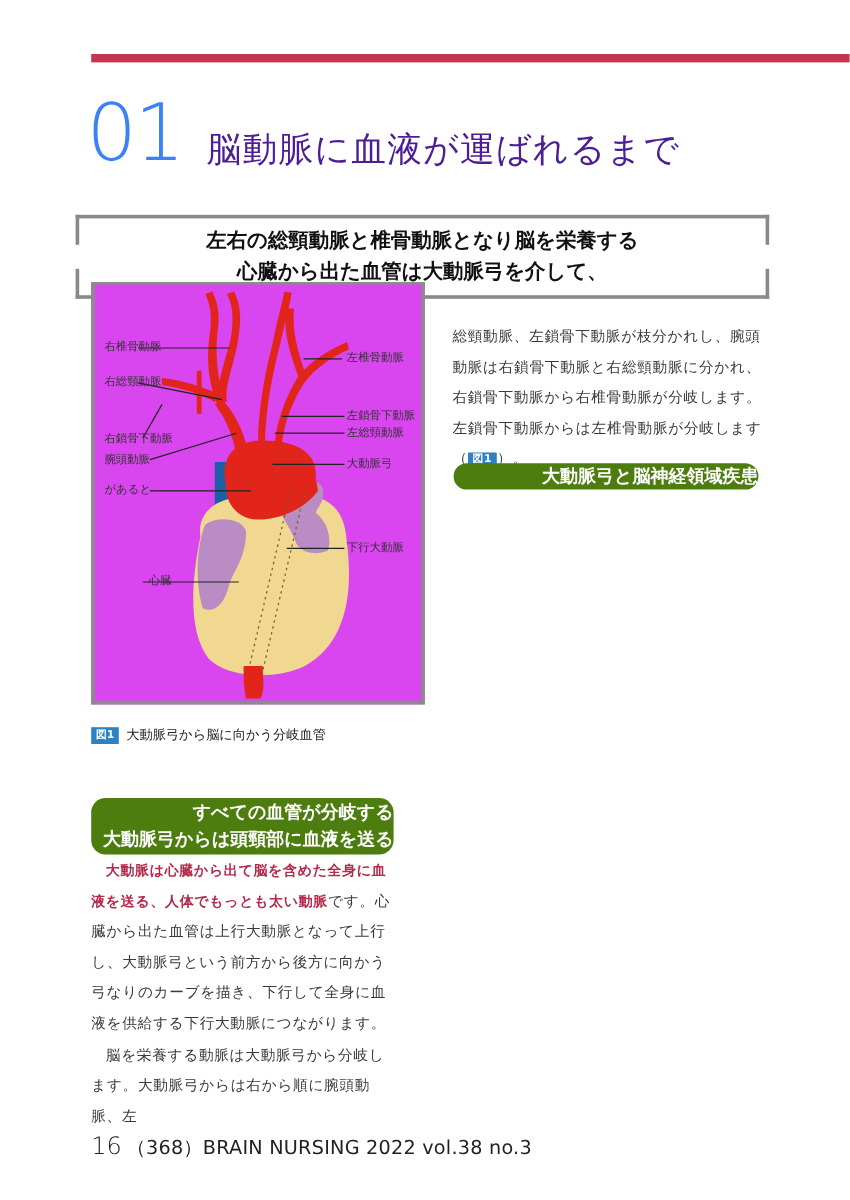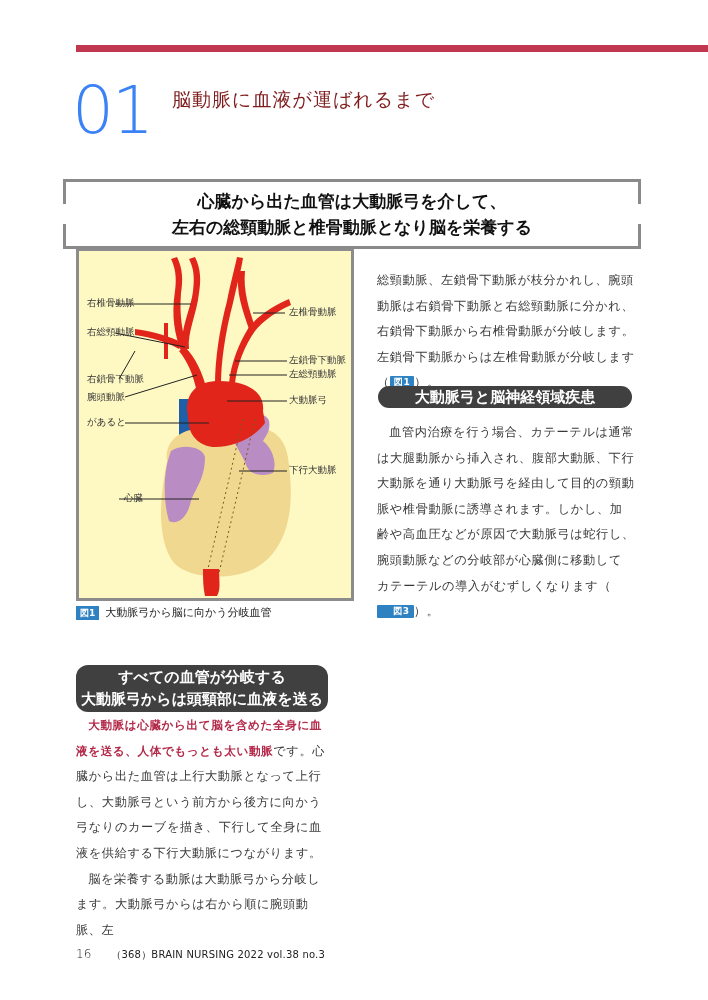--- a/index.html
+++ b/index.html
@@ -1,77 +1,77 @@
 <!DOCTYPE html>
 <html><head>
 <meta charset="utf-8">
 <style>
   html, body { margin: 0; padding: 0; background: #ffffff; }
   body { width: 708px; height: 1000px; position: relative; overflow: hidden;
          font-family: "DejaVu Sans", sans-serif; color: #2a2a2a; }
   .top-rule { position: absolute; left: 76px; top: 45px; width: 632px; height: 7px; background: #c0374f; }
   .chapter-num { position: absolute; left: 72px; top: 78px; font-family: "DejaVu Sans", sans-serif;
                  font-weight: 200; font-size: 66px; line-height: 66px; color: #3b82f6; letter-spacing: -2px; }
-  .chapter-title { position: absolute; left: 172px; top: 79px; font-size: 19px; line-height: 40px;
-                   color: #7f1d1d; letter-spacing: 1px; }
+  .chapter-title { position: absolute; left: 172px; top: 104px; font-size: 29px; line-height: 40px;
+                   color: #4c1d95; letter-spacing: 1px; }
 
   .lead-box { position: absolute; left: 63px; top: 179px; width: 578px; height: 70px; }
   .lead-box .b-top { position: absolute; left: 0; top: 0; width: 100%; height: 3px; background: #8a8a8a; }
   .lead-box .b-bot { position: absolute; left: 0; bottom: 0; width: 100%; height: 3px; background: #8a8a8a; }
   .lead-box .s { position: absolute; width: 3px; height: 25px; background: #8a8a8a; }
   .lead-box .s.tl { left: 0; top: 0; } .lead-box .s.tr { right: 0; top: 0; }
   .lead-box .s.bl { left: 0; bottom: 0; } .lead-box .s.br { right: 0; bottom: 0; }
   .lead-text { position: absolute; left: 0; right: 0; top: 9px; text-align: center;
                font-size: 17px; line-height: 26px; color: #111; font-weight: bold; }
 
-  .figure { position: absolute; left: 76px; top: 249px; width: 272px; height: 347px;
-            border: 3px solid #8c8c8c; border-top-width: 2px; background: #fef9c3; }
+  .figure { position: absolute; left: 76px; top: 235px; width: 272px; height: 347px;
+            border: 3px solid #8c8c8c; border-top-width: 2px; background: #d946ef; }
   .figure svg { position: absolute; left: 0; top: 0; }
   .fig-label { position: absolute; font-size: 9.5px; color: #333; white-space: nowrap; }
   .caption { position: absolute; left: 76px; top: 605px; font-size: 11px; color: #222; display: flex; align-items: center; }
   .fig-badge { display: inline-block; background: #2f82c2; color: #fff; font-size: 9px; font-weight: bold;
                padding: 1px 4px; margin-right: 6px; line-height: 12px; }
   .inline-badge { display: inline-block; background: #2f82c2; color: #fff; font-size: 9px; font-weight: bold;
                   padding: 0 4px; line-height: 13px; border-radius: 1px; vertical-align: 1px; font-family: "DejaVu Sans", sans-serif; }
 
-  .pill { position: absolute; background: #404040; color: #fff; font-weight: bold; text-align: center;
+  .pill { position: absolute; background: #4d7c0f; color: #fff; font-weight: bold; text-align: right;
           border-radius: 12px; }
   .pill-left { left: 76px; top: 665px; width: 252px; height: 46px; font-size: 15px; line-height: 22px; padding-top: 1px; }
   .pill-right { left: 378px; top: 386px; width: 254px; height: 22px; font-size: 15px; line-height: 22px; border-radius: 11px; }
 
   .col { position: absolute; font-family: "DejaVu Serif", serif; font-size: 12.2px; line-height: 25.6px;
          color: #3a3a3a; letter-spacing: 0.6px; }
   .col p { margin: 0; }
   .col-left { left: 76px; top: 713px; width: 256px; }
   .col-right-top { left: 377px; top: 257px; width: 258px; margin-top: 11px; }
   .col-right { left: 377px; top: 420px; width: 258px; }
   .indent { text-indent: 1em; }
   .hl { color: #b42a4a; font-family: "DejaVu Sans", sans-serif; font-weight: bold; font-size: 11.6px; }
 
   .footer { position: absolute; left: 76px; top: 943px; font-family: "DejaVu Sans", sans-serif; color: #222; }
-  .footer .pg { font-size: 12px; font-weight: 300; }
-  .footer .meta { font-size: 10px; margin-left: 20px; letter-spacing: 0.2px; }
+  .footer .pg { font-size: 20px; font-weight: 300; }
+  .footer .meta { font-size: 16px; margin-left: 4px; letter-spacing: 0.2px; }
 </style>
 </head>
 <body>
 
 <div class="top-rule"></div>
 <div class="chapter-num">01</div>
 <div class="chapter-title">脳動脈に血液が運ばれるまで</div>
 
 <div class="lead-box">
   <div class="b-top"></div>
     <div class="b-bot"></div>
   <div class="s tl"></div>
     <div class="s tr"></div>
     <div class="s bl"></div>
     <div class="s br"></div>
   <div class="lead-text">
+    <div>左右の総頸動脈と椎骨動脈となり脳を栄養する</div>
     <div>心臓から出た血管は大動脈弓を介して、</div>
-    <div>左右の総頸動脈と椎骨動脈となり脳を栄養する</div>
   </div>
 </div>
 
 <div class="figure">
   <svg width="272" height="347" viewBox="0 0 272 347">
 
     <path d="M100 148 L112 148 L112 210 L100 210 Z" fill="#1f5fa8"></path>
 
     <path d="M88 210 C84 180 120 172 150 178 C180 172 208 175 210 215 C216 260 208 300 175 318 C150 330 110 328 95 312 C78 290 80 250 88 210 Z" fill="#f1d890"></path>
 
@@ -138,18 +138,17 @@
   <p class="indent">脳を栄養する動脈は大動脈弓から分岐します。大動脈弓からは右から順に腕頭動脈、左</p>
 </div>
 
 <div class="col col-right-top">
   <p><span>総頸動脈、左鎖骨下動脈が枝分かれし、腕頭動脈は右鎖骨下動脈と右総頸動脈に分かれ、右鎖骨下動脈から右椎骨動脈が分岐します。左鎖骨下動脈からは左椎骨動脈が分岐します（</span><span class="inline-badge">図1</span><span>）。</span></p>
 </div>
 
 <div class="pill pill-right">大動脈弓と脳神経領域疾患</div>
 
 <div class="col col-right">
-  <p class="indent"><span>血管内治療を行う場合、カテーテルは通常は大腿動脈から挿入され、腹部大動脈、下行大動脈を通り大動脈弓を経由して目的の頸動脈や椎骨動脈に誘導されます。しかし、加齢や高血圧などが原因で大動脈弓は蛇行し、腕頭動脈などの分岐部が心臓側に移動してカテーテルの導入がむずしくなります（</span><span class="inline-badge">図3</span><span>）。</span></p>
 </div>
 
 <div class="footer">
   <span class="pg">16</span><span class="meta">（368）BRAIN NURSING  2022  vol.38  no.3</span>
 </div>
 
 </body></html>

